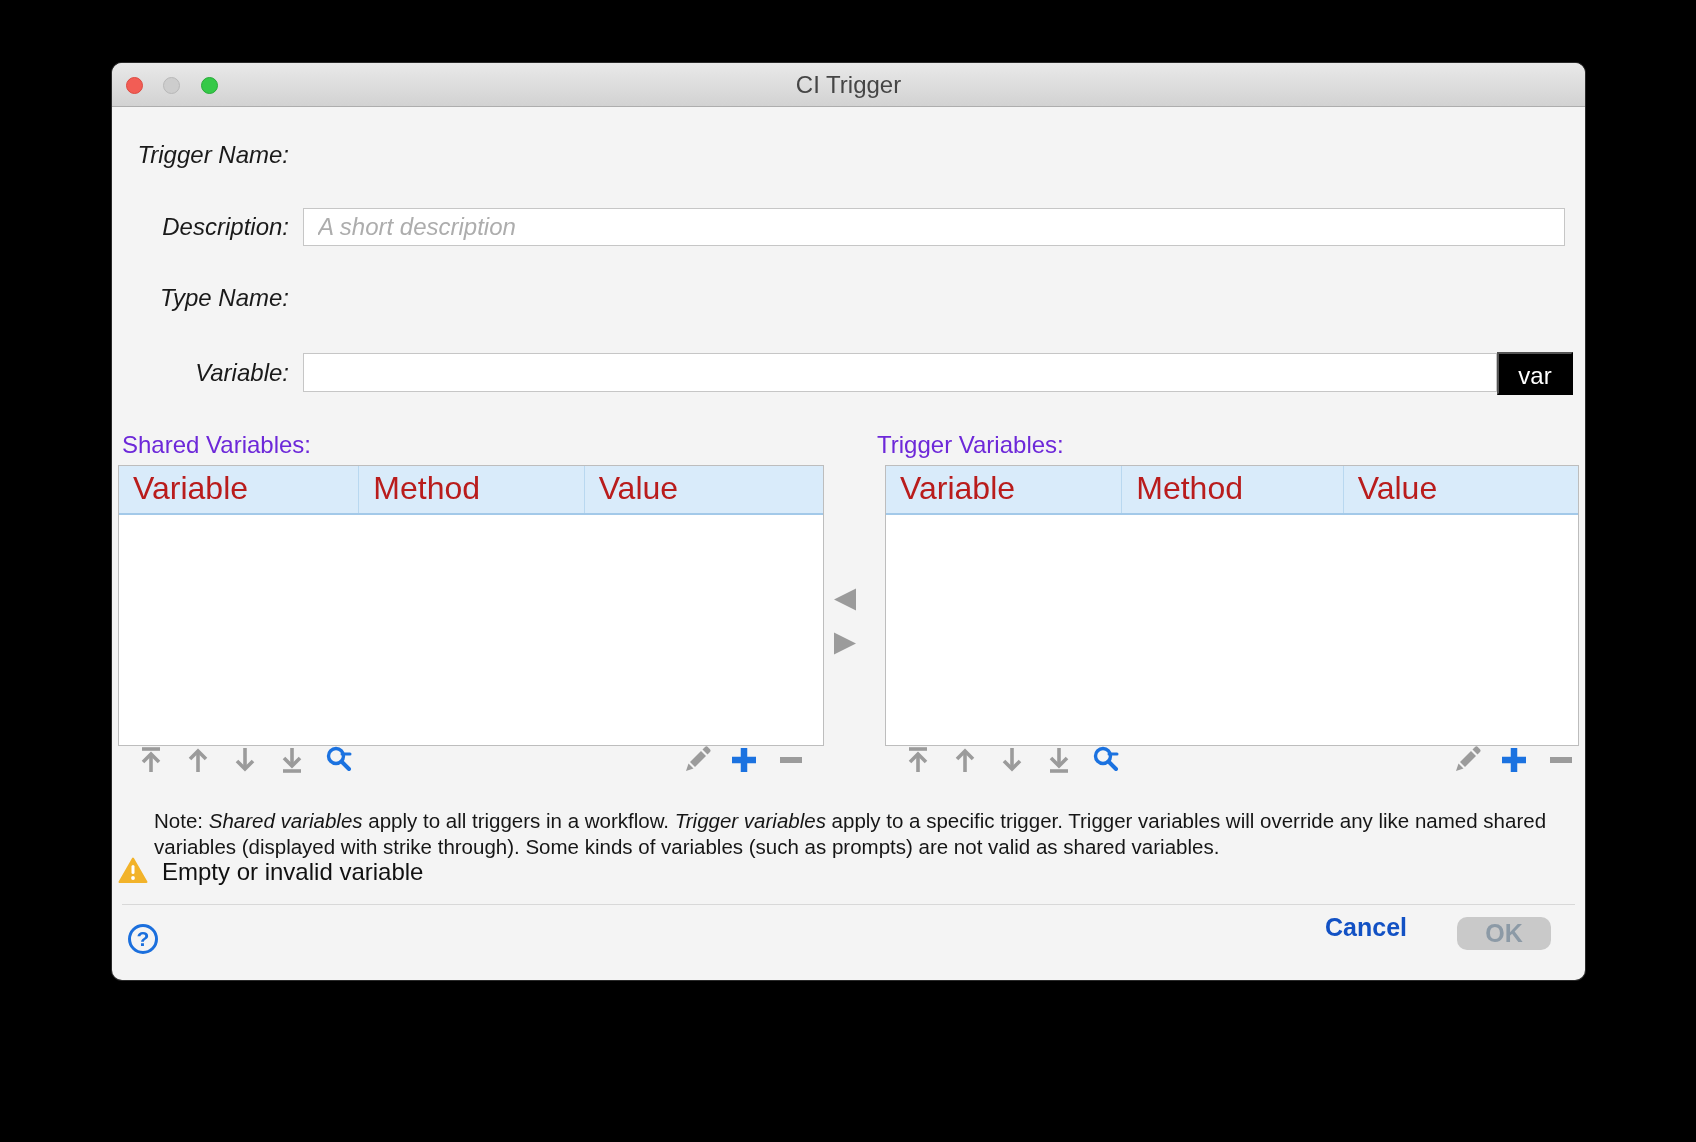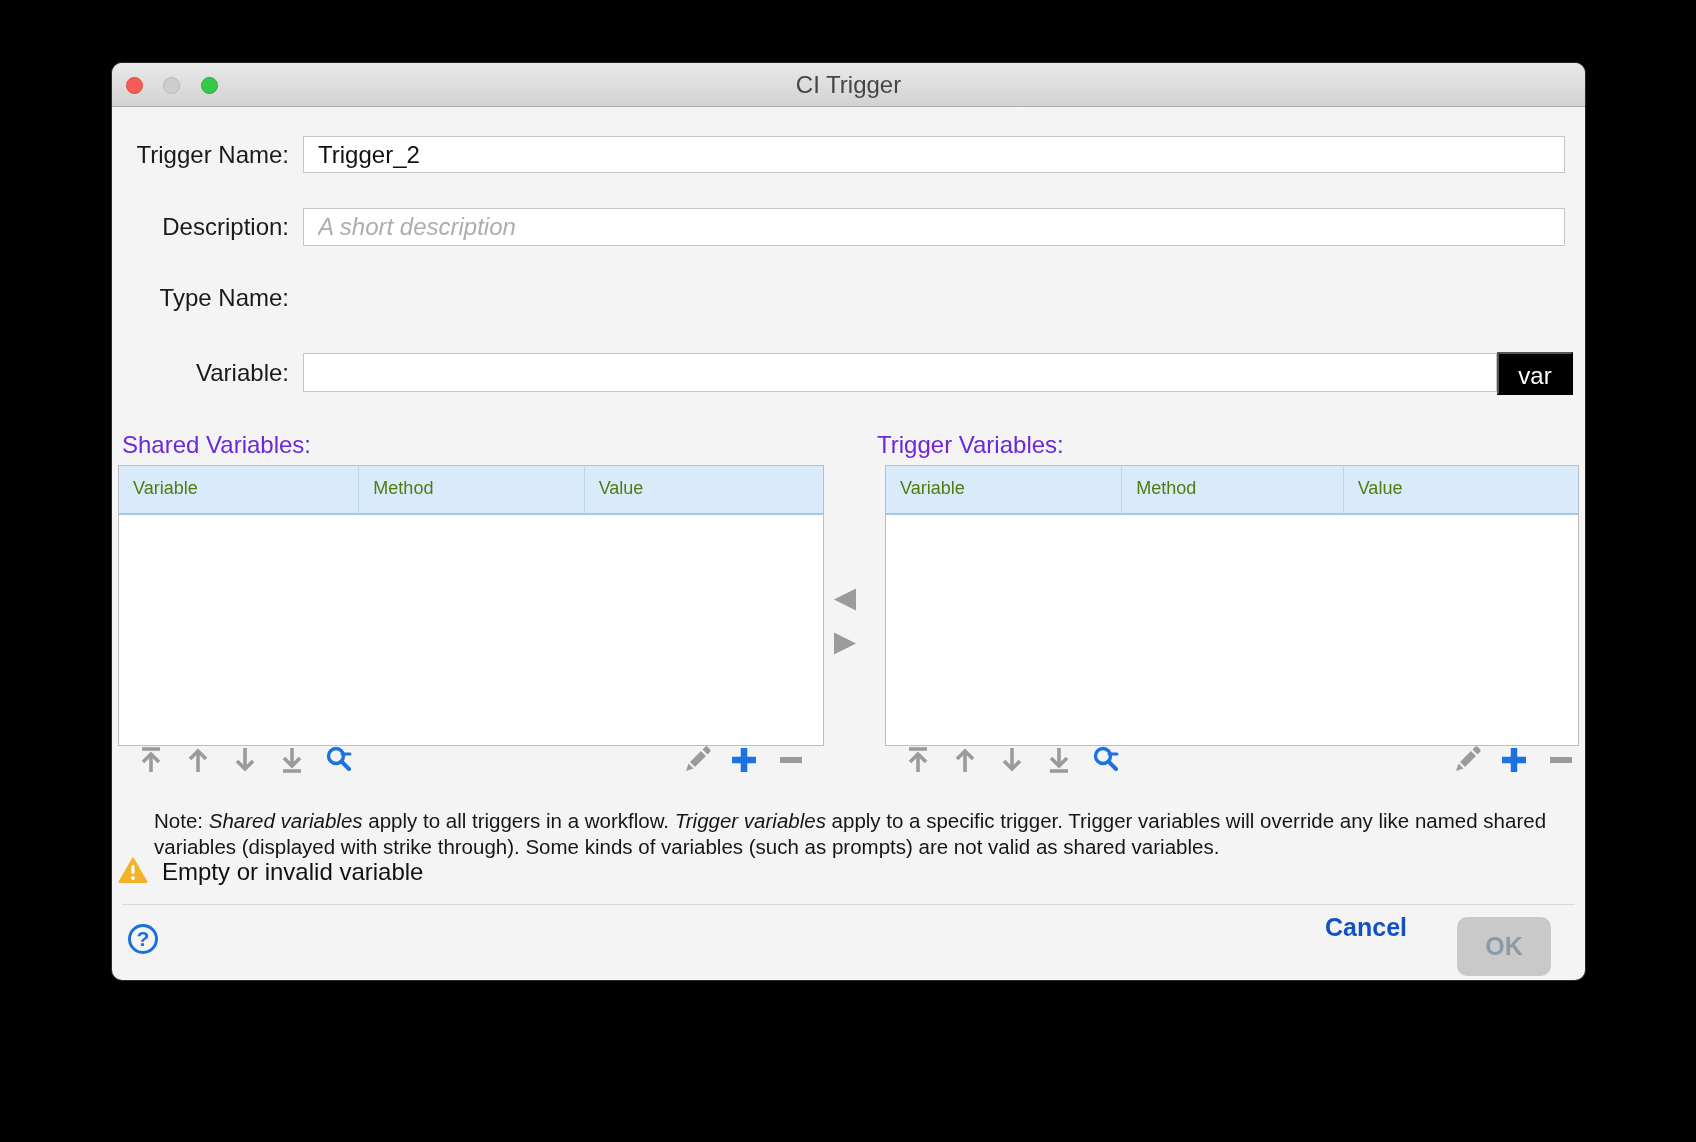--- a/index.html
+++ b/index.html
@@ -10,21 +10,21 @@
   
   .titlebar{position:absolute;left:0;top:0;width:100%;height:43px;
             background:linear-gradient(#e9e9e9,#d2d2d2);border-bottom:1px solid #adadad;}
   .title{position:absolute;left:0;top:0;width:100%;height:43px;line-height:43px;text-align:center;
          font-size:24px;font-weight:500;color:#454545;}
   .tl{position:absolute;top:14px;width:15px;height:15px;border-radius:50%;}
   .tl.red{left:14px;background:#f25d55;border:1px solid #dd4a41;}
   .tl.gray{left:51px;background:#cdcdcd;border:1px solid #b8b8b8;}
   .tl.green{left:89px;background:#35c948;border:1px solid #27ab38;}
   
-  .flabel{position:absolute;left:0;width:177px;text-align:right;font-size:24px;color:#1a1a1a;}
+  .flabel{position:absolute;left:0;width:177px;text-align:right;font-size:24px;color:#1a1a1a;font-style:italic;}
   .tfield{position:absolute;left:191px;width:1262px;box-sizing:border-box;background:#fff;
           border:1px solid #c6c6c6;font-size:24px;color:#111;padding:0 14px;
           font-family:"Liberation Sans", sans-serif;outline:none;}
   .tfield::placeholder{color:#adadad;font-style:italic;}
   #f-trigger{top:73px;height:37px;}
   #l-trigger{top:73px;line-height:37px;}
   #f-desc{top:145px;height:38px;}
   #l-desc{top:145px;line-height:38px;}
   .combo{position:absolute;left:191px;top:214px;width:1262px;height:41px;box-sizing:border-box;
          background:#fff;border:1px solid #6aa0e8;border-radius:9px;
@@ -40,21 +40,21 @@
           font-size:24px;text-align:center;line-height:41px;cursor:default;}
   
   .seclabel{position:absolute;top:368px;font-size:24px;color:#6d28d9;}
   #sec-shared{left:10px;} #sec-trigger{left:765px;}
   
   .vtable{position:absolute;top:402px;height:281px;background:#fff;border:1px solid #bdbdbd;
           box-sizing:border-box;display:flex;flex-direction:column;}
   #tbl-shared{left:6px;width:706px;} #tbl-trigger{left:773px;width:694px;}
   .thead{display:grid;grid-template-columns:34% 32% 34%;background:#d9ebfa;height:47px;
          border-bottom:2px solid #a3c9e9;flex:none;}
-  .th{font-size:18px;color:#4d7c0f;line-height:45px;padding-left:14px;overflow:hidden;white-space:nowrap;}
+  .th{font-size:32px;color:#b91c1c;line-height:45px;padding-left:14px;overflow:hidden;white-space:nowrap;}
   .th + .th{border-left:1px solid #b9d8f0;}
   .tbody{flex:1;background:#fff;}
   
   .xfer{position:absolute;width:28px;height:26px;border:none;background:none;padding:0;cursor:default;}
   #xfer-left{left:719px;top:524px;} #xfer-right{left:719px;top:568px;}
   
   .toolbar{position:absolute;top:680px;height:36px;display:flex;align-items:center;gap:17px;}
   #tb-shared-l{left:24px;} #tb-shared-r{left:570px;}
   #tb-trigger-l{left:791px;} #tb-trigger-r{left:1340px;}
   .icobtn{border:none;background:none;padding:0;width:30px;height:30px;cursor:default;
@@ -65,39 +65,38 @@
   .warnrow{position:absolute;left:6px;top:794px;height:30px;display:flex;align-items:center;gap:14px;}
   .warntext{font-size:24px;color:#111;}
   .sep{position:absolute;left:10px;top:841px;width:1453px;height:1px;background:#d8d8d8;}
   
   .help{position:absolute;left:16px;top:861px;width:30px;height:30px;border-radius:50%;
         border:3px solid #1b6fdd;box-sizing:border-box;background:none;color:#1b6fdd;
         font-size:21px;font-weight:bold;line-height:24px;text-align:center;padding:0;cursor:default;}
   .cancel{position:absolute;left:1194px;top:850px;width:120px;border:none;background:none;
           font-size:25px;font-weight:bold;color:#1251c4;text-align:center;padding:0;cursor:default;
           font-family:"Liberation Sans", sans-serif;}
-  .ok{position:absolute;left:1345px;top:854px;width:94px;height:59px;border:none;border-radius:10px;
+  .ok{position:absolute;left:1345px;top:854px;width:94px;height:33px;border:none;border-radius:10px;
       background:#c9c9c9;font-size:25px;font-weight:bold;color:#8c9aa6;cursor:default;
       font-family:"Liberation Sans", sans-serif;}
 </style>
 </head>
 <body>
 
 <div class="canvas">
   <div class="dialog">
 
     <div class="titlebar">
       <div class="title">CI Trigger</div>
       <div class="tl red"></div>
       <div class="tl gray"></div>
       <div class="tl green"></div>
     </div>
 
     <div class="flabel" id="l-trigger">Trigger Name:</div>
-    <input class="tfield" id="f-trigger" value="Trigger_2" style="">
 
     <div class="flabel" id="l-desc">Description:</div>
     <input class="tfield" id="f-desc" placeholder="A short description" style="">
 
     <div class="flabel" id="l-combo">Type Name:</div>
 
     <div class="flabel" id="l-var">Variable:</div>
     <input class="tfield" id="f-var" value="" style="">
     <button class="varbtn">var</button>
 

